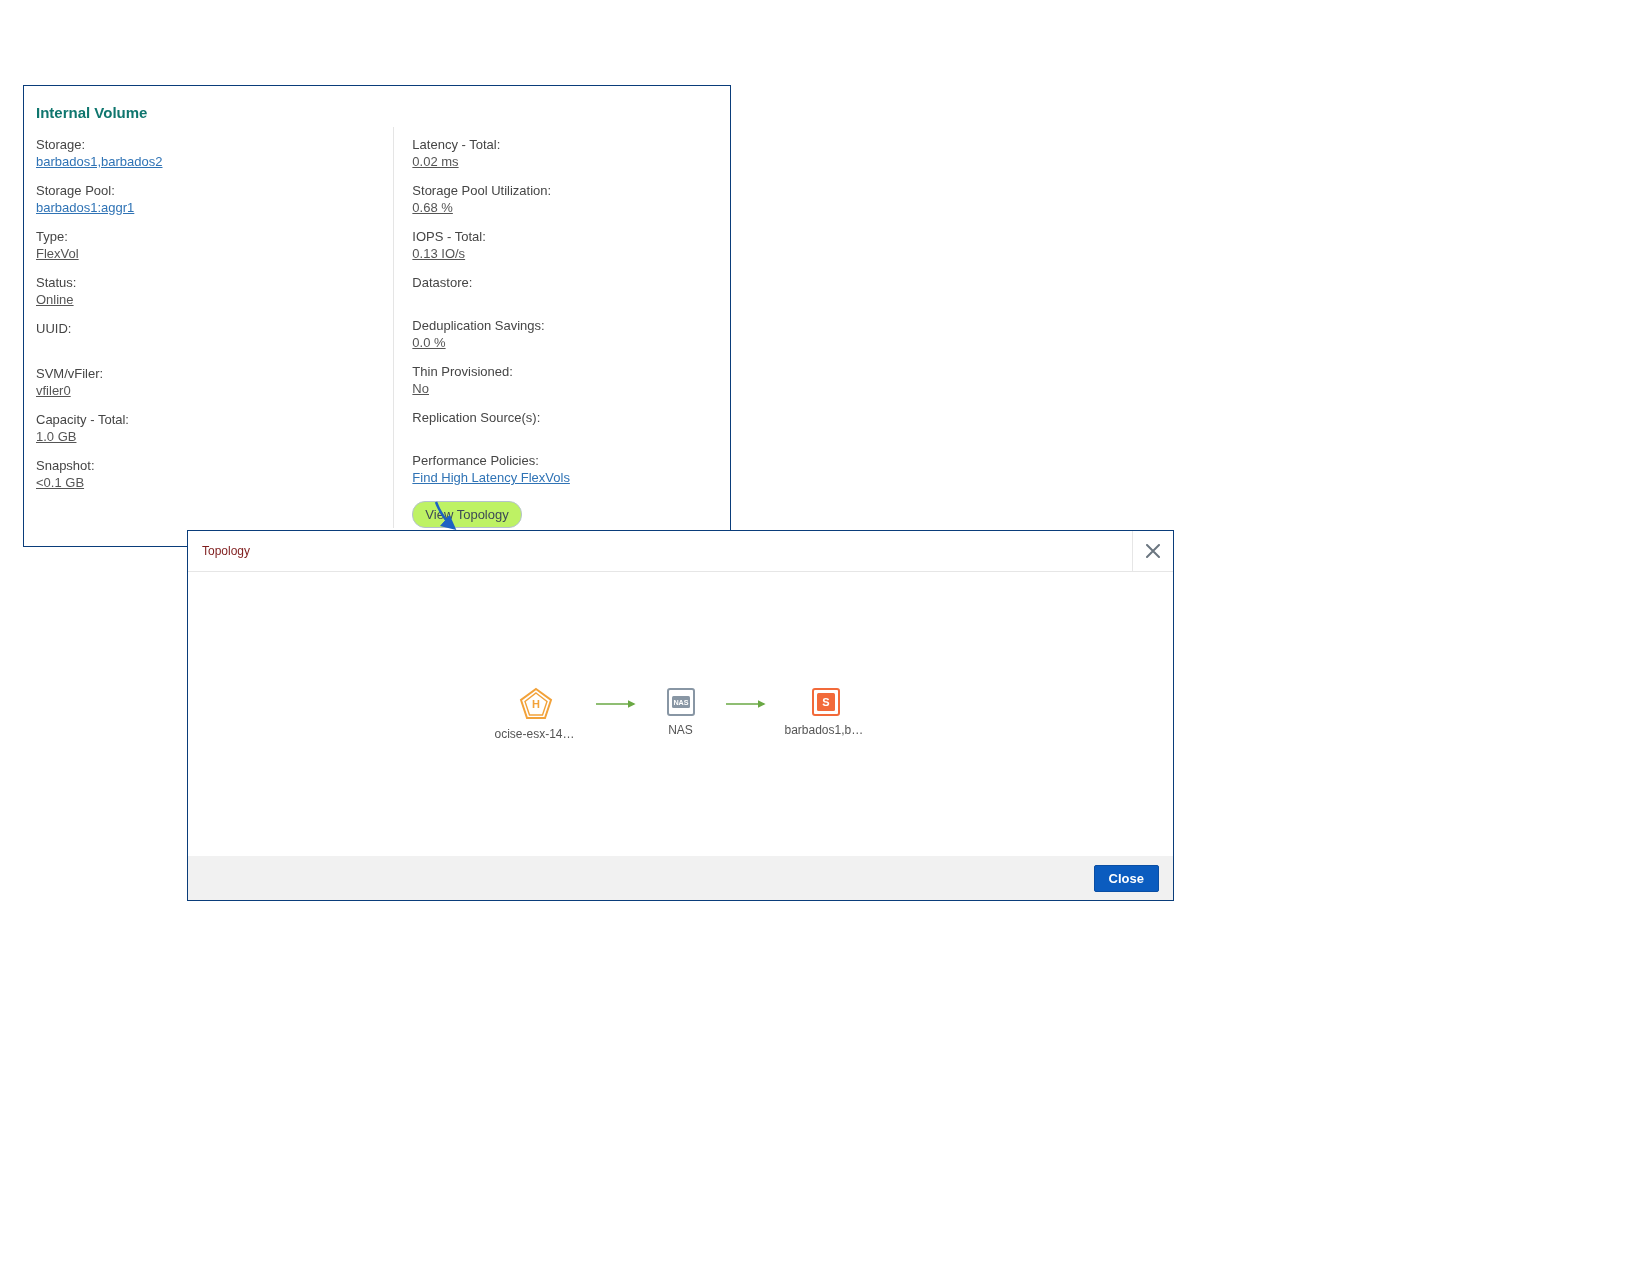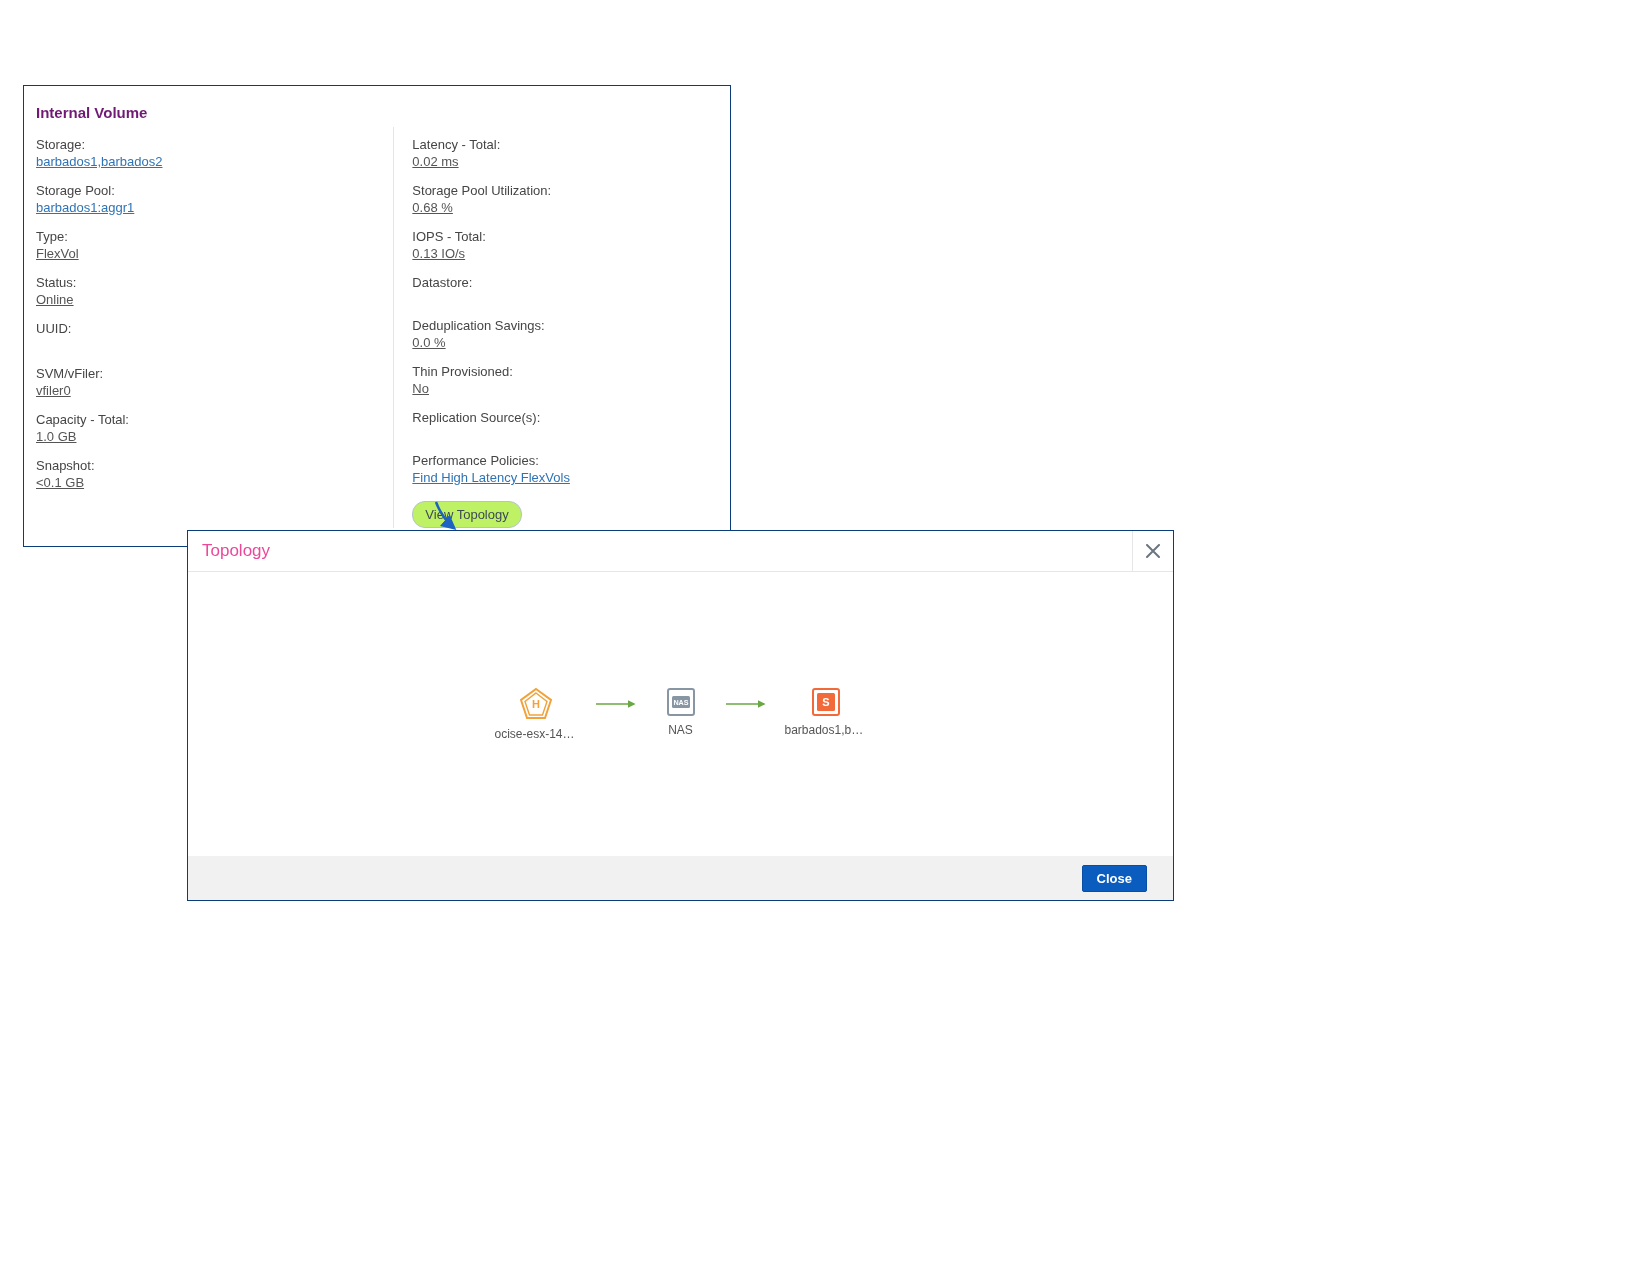--- a/index.html
+++ b/index.html
@@ -23,21 +23,21 @@
     left: 23px;
     top: 85px;
     width: 708px;
     height: 462px;
     padding: 0;
     box-sizing: border-box;
   }
   #volume-panel .panel-title {
     font-size: 15px;
     font-weight: 700;
-    color: #701a75;
+    color: #0f766e;
     padding: 18px 18px 6px 12px;
   }
   .cols {
     display: flex;
     flex-direction: row;
     padding: 0 0 0 12px;
   }
   .col {
     display: flex;
     flex-direction: column;
@@ -94,22 +94,22 @@
   }
   #topology-modal .modal-header {
     display: flex;
     align-items: center;
     justify-content: space-between;
     height: 40px;
     border-bottom: 1px solid #e6e6e6;
     padding: 0 0 0 14px;
   }
   #topology-modal .modal-header .title {
-    font-size: 17px;
-    color: #ec4899;
+    font-size: 12px;
+    color: #7f1d1d;
   }
   #topology-modal .modal-header .close-cell {
     width: 40px;
     height: 100%;
     border-left: 1px solid #e6e6e6;
     display: flex;
     align-items: center;
     justify-content: center;
     cursor: pointer;
   }
@@ -145,21 +145,21 @@
   }
   .topo-arrow {
     margin-top: 12px;
   }
   #topology-modal .modal-footer {
     height: 44px;
     background: #f1f1f1;
     display: flex;
     align-items: center;
     justify-content: flex-end;
-    padding-right: 26px;
+    padding-right: 14px;
   }
   .btn-primary {
     background: #0b5cbf;
     border: 1px solid #0a4ea3;
     color: #fff;
     font-weight: 600;
     font-size: 13px;
     padding: 5px 14px;
     border-radius: 2px;
     cursor: pointer;

